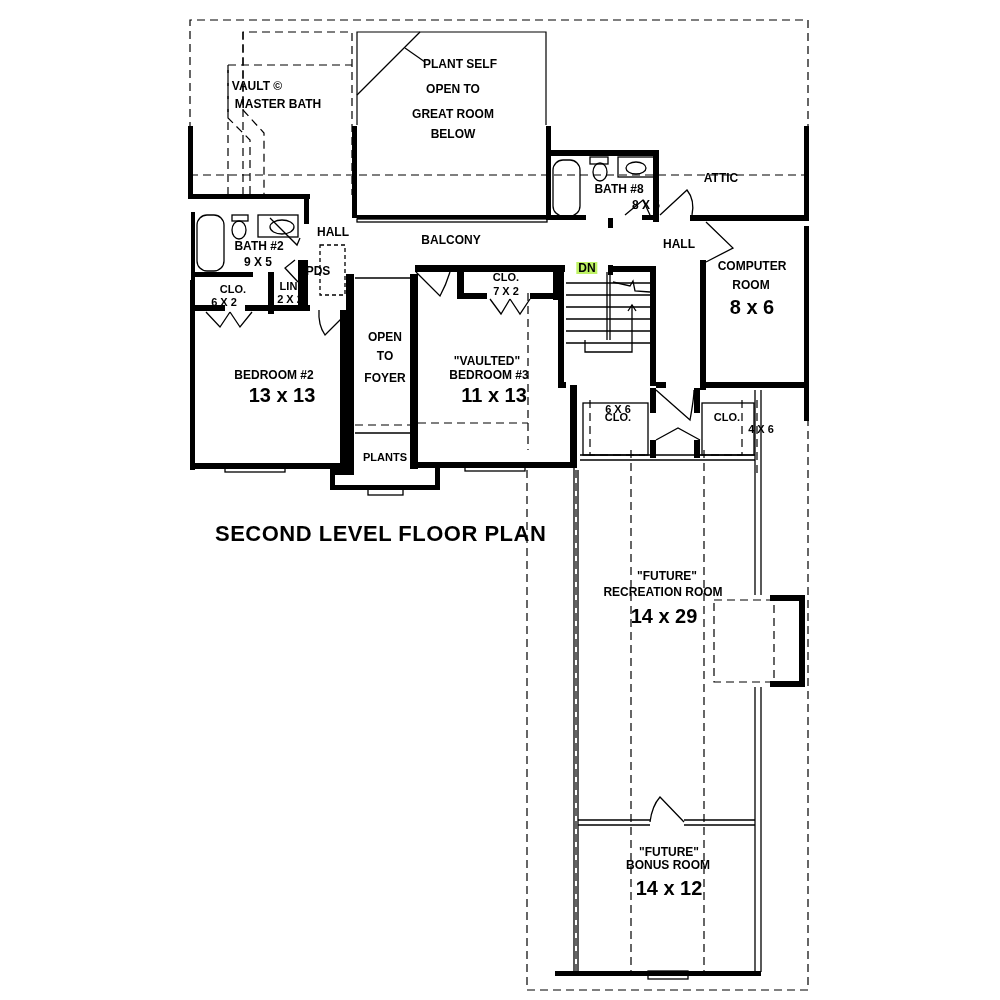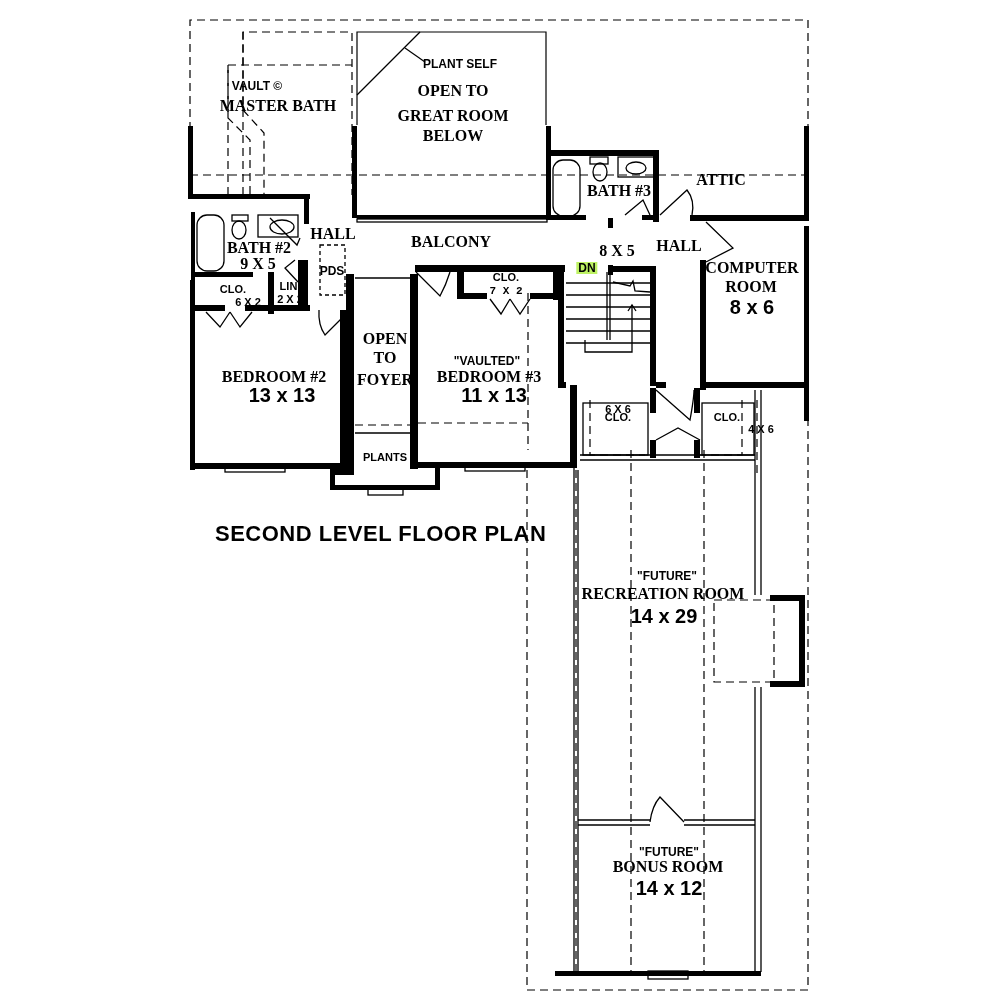--- a/index.html
+++ b/index.html
@@ -1,21 +1,21 @@
 <!DOCTYPE html>
 <html><head>
 <meta charset="utf-8">
 <style>
   html, body { margin:0; padding:0; background:#ffffff; }
   body { width:1000px; height:1000px; position:relative; overflow:hidden;
          font-family:"Liberation Sans", sans-serif; }
   #plan { position:absolute; left:0; top:0; }
   .lbl { position:absolute; font-family:"Liberation Sans", sans-serif; font-weight:bold;
          color:#000; text-align:center; white-space:nowrap; line-height:1; transform:translateX(-50%); }
-  .big { font-size:16px;font-family:Liberation Serif, serif; }
+  .big { font-size:12px; }
   .dim { font-size:20px; }
   .sm  { font-size:11px; }
   .xs  { font-size:12px; }
   .title { font-size:22px; letter-spacing:0.5px; transform:none; text-align:center; }
 </style>
 </head>
 <body>
 
 <svg id="plan" width="1000" height="1000" viewBox="0 0 1000 1000">
 
@@ -187,43 +187,43 @@
 <div class="lbl title" style="left:215px; top:523px;">SECOND LEVEL FLOOR PLAN</div>
 
 <div class="lbl xs" style="left:257px; top:80px;text-align:center;">VAULT ©</div>
 <div class="lbl big" style="left:278px; top:98px;">MASTER BATH</div>
 
 <div class="lbl xs" style="left:460px; top:58px;">PLANT SELF</div>
 <div class="lbl big" style="left:453px; top:83px;">OPEN TO</div>
 <div class="lbl big" style="left:453px; top:108px;">GREAT ROOM</div>
 <div class="lbl big" style="left:453px; top:128px;">BELOW</div>
 
-<div class="lbl big" style="left:619px; top:183px;">BATH #3</div>
-<div class="lbl big" style="left:617px; top:199px;margin-top:44px;">8 X 5</div>
+<div class="lbl big" style="left:619px; top:183px;">BATH #8</div>
+<div class="lbl big" style="left:646px; top:199px;">8 X 5</div>
 
 <div class="lbl big" style="left:721px; top:172px;">ATTIC</div>
 
 <div class="lbl big" style="left:259px; top:240px;">BATH #2</div>
 <div class="lbl big" style="left:258px; top:256px;">9 X 5</div>
 
 <div class="lbl big" style="left:333px; top:226px;">HALL</div>
 <div class="lbl big" style="left:451px; top:234px;">BALCONY</div>
 <div class="lbl big" style="left:679px; top:238px;">HALL</div>
 
 <div class="lbl big" style="left:752px; top:260px;">COMPUTER</div>
 <div class="lbl big" style="left:751px; top:279px;">ROOM</div>
 <div class="lbl dim" style="left:752px; top:297px;">8 x 6</div>
 
-<div class="lbl xs" style="left:332px; top:265px;">PDS</div>
+<div class="lbl xs" style="left:318px; top:265px;">PDS</div>
 <div class="lbl sm" style="left:233px; top:284px;">CLO.</div>
-<div class="lbl sm" style="left:248px; top:297px;">6 X 2</div>
+<div class="lbl sm" style="left:224px; top:297px;">6 X 2</div>
 <div class="lbl sm" style="left:290px; top:281px;">LIN.</div>
 <div class="lbl sm" style="left:290px; top:294px;">2 X 2</div>
 <div class="lbl sm" style="left:506px; top:272px;">CLO.</div>
-<div class="lbl sm" style="left:506px; top:286px;font-family:Liberation Mono, monospace;">7 X 2</div>
+<div class="lbl sm" style="left:506px; top:286px;">7 X 2</div>
 <div class="lbl xs" style="left:587px; top:262px; background:#bef264; padding:0 2px;">DN</div>
 
 <div class="lbl big" style="left:274px; top:369px;">BEDROOM #2</div>
 <div class="lbl dim" style="left:282px; top:385px;">13 x 13</div>
 
 <div class="lbl big" style="left:385px; top:331px;">OPEN</div>
 <div class="lbl big" style="left:385px; top:350px;">TO</div>
 <div class="lbl big" style="left:385px; top:372px;">FOYER</div>
 <div class="lbl sm" style="left:385px; top:452px;">PLANTS</div>
 

